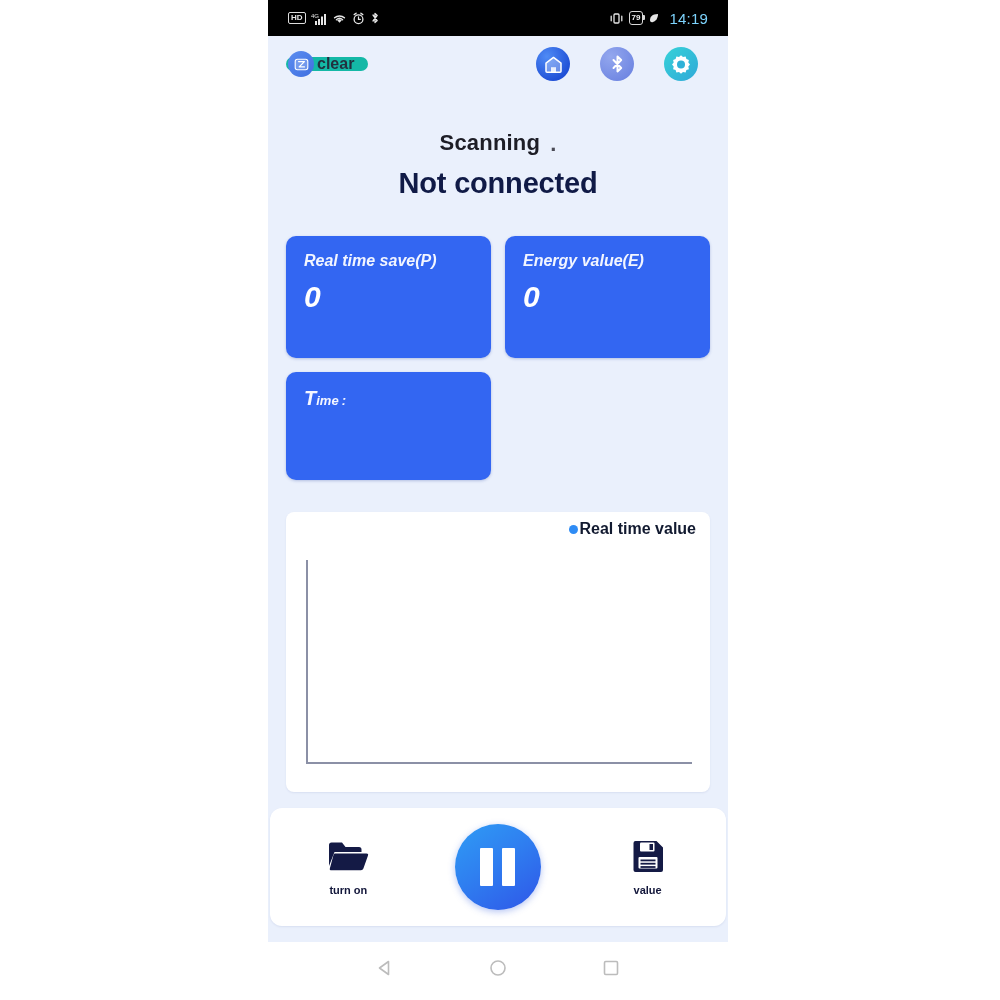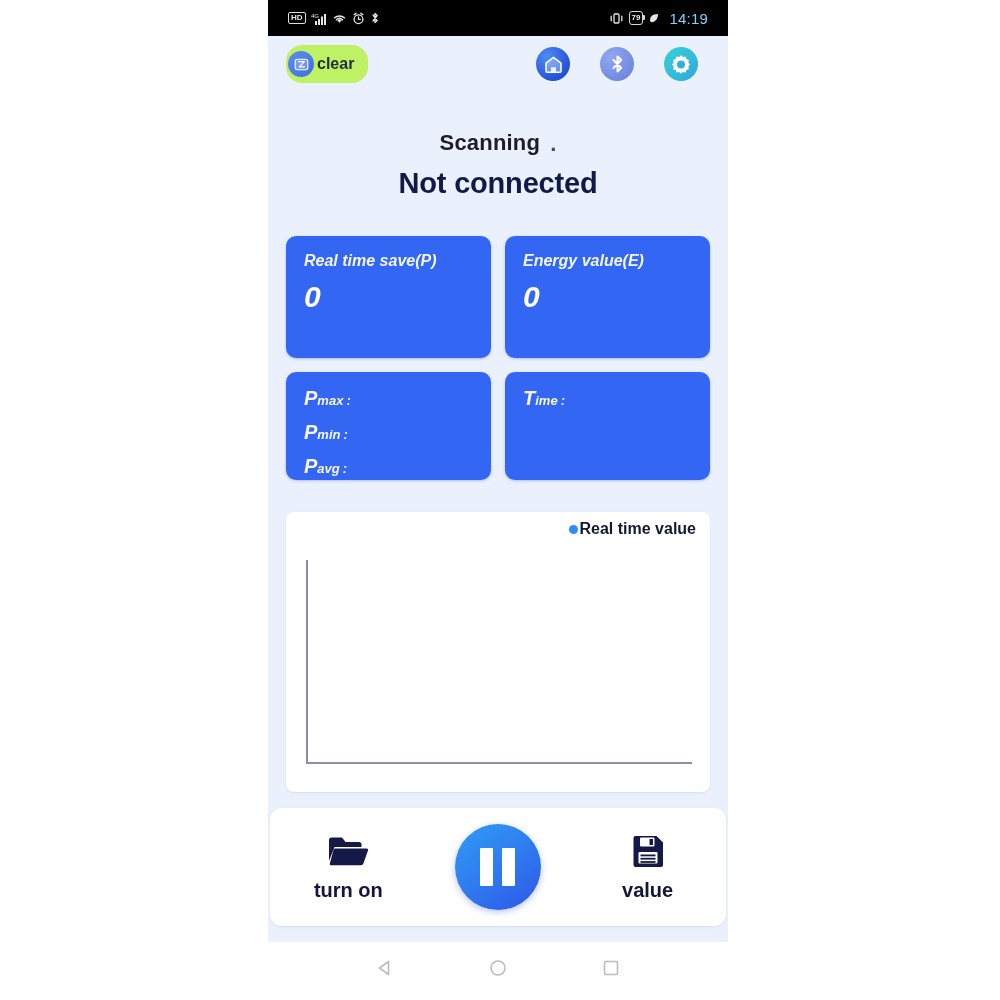--- a/index.html
+++ b/index.html
@@ -98,23 +98,23 @@
     height: 56px;
     display: flex;
     align-items: center;
     padding: 0 18px;
     box-sizing: border-box;
   }
   #clear-btn {
     display: inline-flex;
     align-items: center;
     gap: 1px;
-    background: #bef264;
+    background: #14b8a6;
     border-radius: 16px;
-    height: 38px;
+    height: 14px;
     padding: 0 14px 0 2px;
     cursor: pointer;
   }
   #clear-btn .badge {
     width: 26px;
     height: 26px;
     border-radius: 50%;
     background: linear-gradient(135deg, #5c8df0, #3f6fe0);
     display: flex;
     align-items: center;
@@ -288,21 +288,21 @@
   }
   .ctrl-item {
     display: flex;
     flex-direction: column;
     align-items: center;
     gap: 6px;
     cursor: pointer;
     width: 100px;
   }
   .ctrl-label {
-    font-size: 20px;
+    font-size: 11px;
     font-weight: bold;
     color: #12163a;
     line-height: 1;
   }
   #pause-button {
     width: 86px;
     height: 86px;
     border-radius: 50%;
     background: linear-gradient(145deg, #2f9cf5 0%, #2f7ff0 45%, #2f56e8 100%);
     display: flex;
@@ -439,31 +439,20 @@
     <div class="card card-big">
       <div class="card-title">Real time save(P)</div>
       <div class="card-value">0</div>
     </div>
 
     <div class="card card-big">
       <div class="card-title">Energy value(E)</div>
       <div class="card-value">0</div>
     </div>
 
-    <div class="card card-small">
-      <div class="stat-line">
-        <span class="big">P</span><span class="sub">max</span><span class="colon">:</span><span class="sub"></span>
-      </div>
-      <div class="stat-line">
-        <span class="big">P</span><span class="sub">min</span><span class="colon">:</span><span class="sub"></span>
-      </div>
-      <div class="stat-line">
-        <span class="big">P</span><span class="sub">avg</span><span class="colon">:</span><span class="sub"></span>
-      </div>
-    </div>
 
     <div class="card card-small">
       <div class="stat-line">
         <span class="big">T</span><span class="sub">ime</span><span class="colon">:</span><span class="sub"></span>
       </div>
     </div>
 
   </div>
 
   <div id="chart-card">

